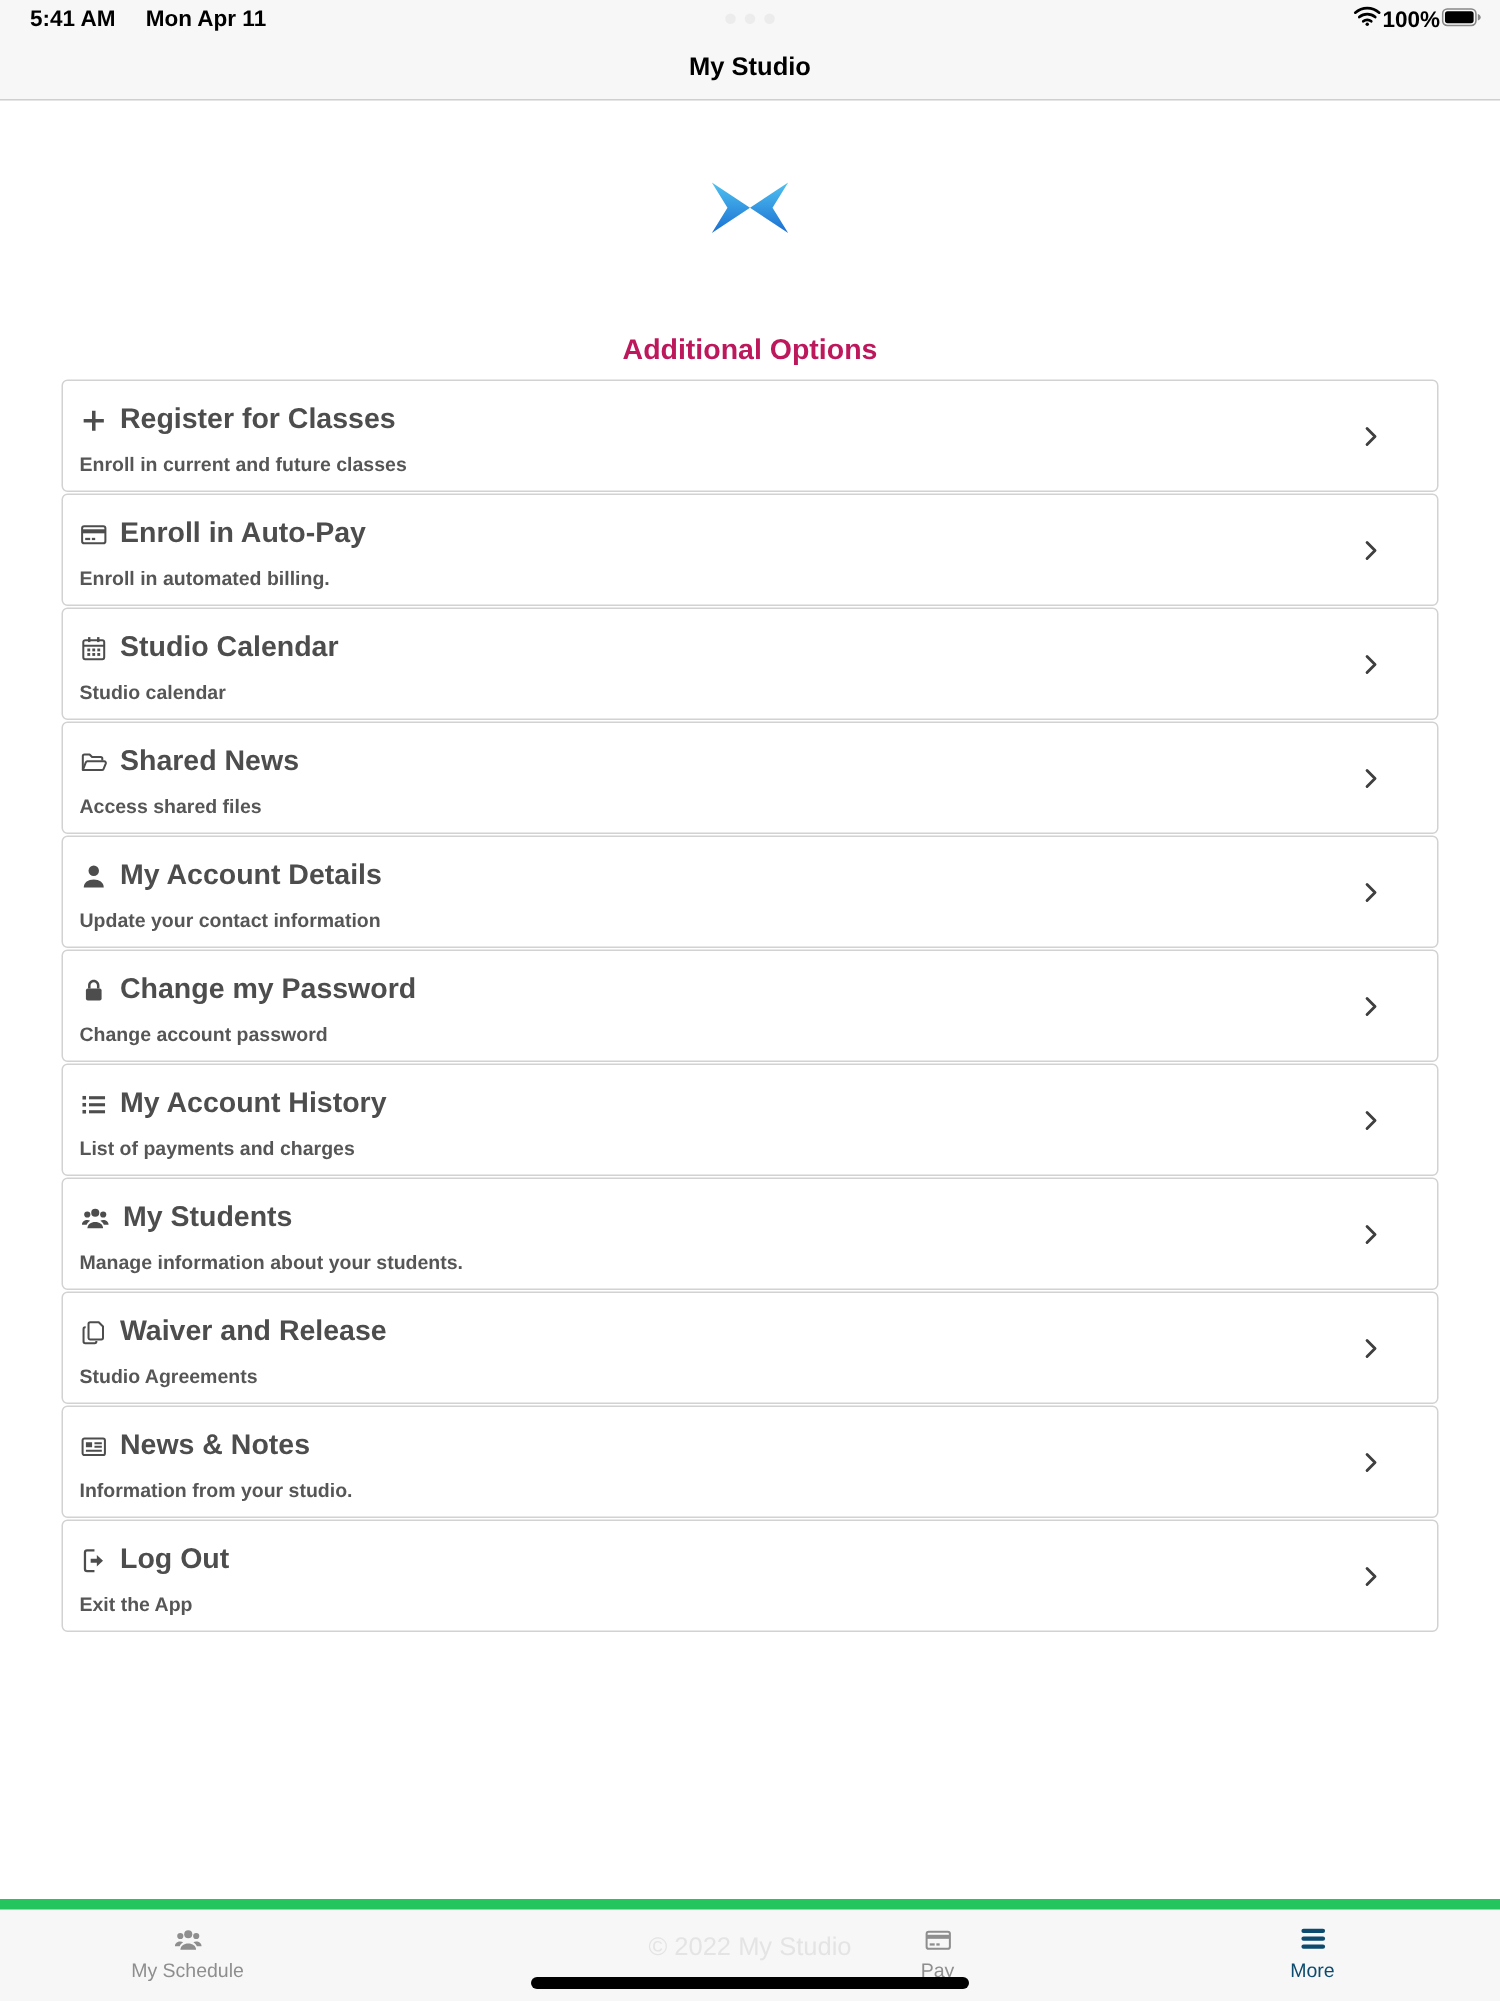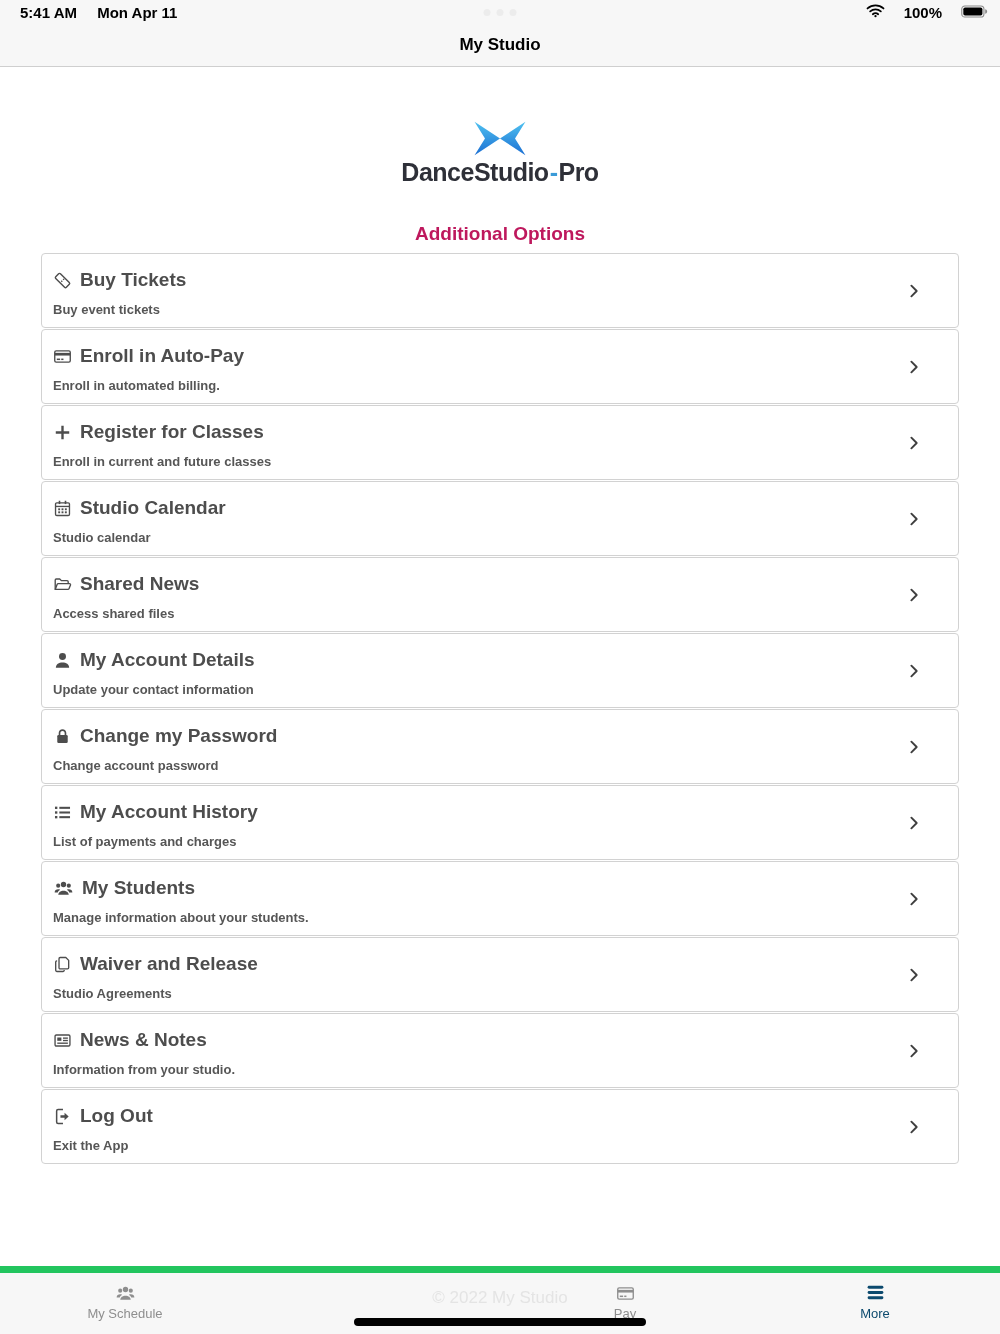--- a/index.html
+++ b/index.html
@@ -4,21 +4,21 @@
 <style>
   html,body{margin:0;padding:0;width:1000px;height:1334px;background:#fff;
     font-family:"Liberation Sans",sans-serif;overflow:hidden;position:relative;}
   .screen{position:absolute;inset:0;}
 
   
   .header{position:absolute;top:0;left:0;right:0;height:66px;background:#f7f7f7;
     border-bottom:1px solid #cfcfcf;padding-left:36px;}
   .status-left{position:absolute;top:4px;left:20px;font-size:15px;font-weight:700;color:#000;}
   .status-left .date{margin-left:16px;font-weight:700;}
-  .status-right{position:absolute;top:4px;right:12px;display:flex;align-items:center;gap:19px;
+  .status-right{position:absolute;top:4px;right:12px;display:flex;align-items:center;gap:1px;
     font-size:15px;font-weight:700;color:#000;}
   .dots{position:absolute;top:9px;left:50%;transform:translateX(-50%);display:flex;gap:6px;}
   .dots span{width:7px;height:7px;border-radius:50%;background:#ececec;display:block;}
   .app-title{position:absolute;top:35px;left:0;width:100%;text-align:center;
     font-size:17px;font-weight:700;color:#000;}
 
   
   .logo-wrap{position:absolute;top:120px;left:0;width:100%;text-align:center;}
   .logo-mark{display:block;margin:0 auto;}
   .logo-text{margin-top:1px;font-size:25px;font-weight:800;color:#2e3038;letter-spacing:-0.5px;}
@@ -86,79 +86,57 @@
     <svg class="logo-mark" viewBox="0 0 100 64" width="58" height="37">
       <defs>
         <linearGradient id="wingGrad" x1="0" y1="0" x2="0" y2="1">
           <stop offset="0" stop-color="#4fc1f0"></stop>
           <stop offset="1" stop-color="#1b6fd3"></stop>
         </linearGradient>
       </defs>
       <polygon points="6,3 50,32 6,61 24,32" fill="url(#wingGrad)"></polygon>
       <polygon points="94,3 50,32 94,61 76,32" fill="url(#wingGrad)"></polygon>
     </svg>
-    <div class="logo-text">
-      <span>DanceStudio</span><span class="dash">-</span><span>Pro</span>
-    </div>
   </div>
 
   <div class="section-heading">Additional Options</div>
 
   <div class="menu">
 
-  <div class="menu-item">
-    <div class="row-title">
-      <span class="row-icon">
-            <svg viewBox="0 0 24 24" width="19" height="19">
-              <g transform="rotate(45 12 12)" fill="none" stroke="currentColor" stroke-width="1.8">
-                <rect x="2.5" y="7.8" width="19" height="8.4" rx="1.6"></rect>
-                <line x1="12" y1="9.2" x2="12" y2="15" stroke-dasharray="1.6 1.7"></line>
-              </g>
-            </svg>
-          </span>
-      <span class="row-title-text">Buy Tickets</span>
-    </div>
-    <div class="row-sub">Buy event tickets</div>
+
+  <div class="menu-item">
+    <div class="row-title">
+      <span class="row-icon">
+            <svg viewBox="0 0 24 24" width="19" height="19">
+              <path fill="currentColor" d="M10.5 3.5h3v7h7v3h-7v7h-3v-7h-7v-3h7z"></path>
+            </svg>
+          </span>
+      <span class="row-title-text">Register for Classes</span>
+    </div>
+    <div class="row-sub">Enroll in current and future classes</div>
     <span class="chevron">
           <svg viewBox="0 0 24 24" width="17" height="17" fill="none" stroke="currentColor" stroke-width="2.7" stroke-linecap="round" stroke-linejoin="round">
             <path d="M9 4.5 16.5 12 9 19.5"></path>
           </svg>
         </span>
   </div>
 
   <div class="menu-item">
     <div class="row-title">
       <span class="row-icon">
             <svg viewBox="0 0 24 24" width="19" height="19">
               <rect x="2.2" y="4.8" width="19.6" height="14.4" rx="1.8" fill="none" stroke="currentColor" stroke-width="1.7"></rect>
               <rect x="2.2" y="7.4" width="19.6" height="3.4" fill="currentColor"></rect>
               <rect x="4.8" y="14.6" width="4.2" height="1.9" fill="currentColor"></rect>
               <rect x="10.4" y="14.6" width="2.8" height="1.9" fill="currentColor"></rect>
             </svg>
           </span>
       <span class="row-title-text">Enroll in Auto-Pay</span>
     </div>
     <div class="row-sub">Enroll in automated billing.</div>
-    <span class="chevron">
-          <svg viewBox="0 0 24 24" width="17" height="17" fill="none" stroke="currentColor" stroke-width="2.7" stroke-linecap="round" stroke-linejoin="round">
-            <path d="M9 4.5 16.5 12 9 19.5"></path>
-          </svg>
-        </span>
-  </div>
-
-  <div class="menu-item">
-    <div class="row-title">
-      <span class="row-icon">
-            <svg viewBox="0 0 24 24" width="19" height="19">
-              <path fill="currentColor" d="M10.5 3.5h3v7h7v3h-7v7h-3v-7h-7v-3h7z"></path>
-            </svg>
-          </span>
-      <span class="row-title-text">Register for Classes</span>
-    </div>
-    <div class="row-sub">Enroll in current and future classes</div>
     <span class="chevron">
           <svg viewBox="0 0 24 24" width="17" height="17" fill="none" stroke="currentColor" stroke-width="2.7" stroke-linecap="round" stroke-linejoin="round">
             <path d="M9 4.5 16.5 12 9 19.5"></path>
           </svg>
         </span>
   </div>
 
   <div class="menu-item">
     <div class="row-title">
       <span class="row-icon">

